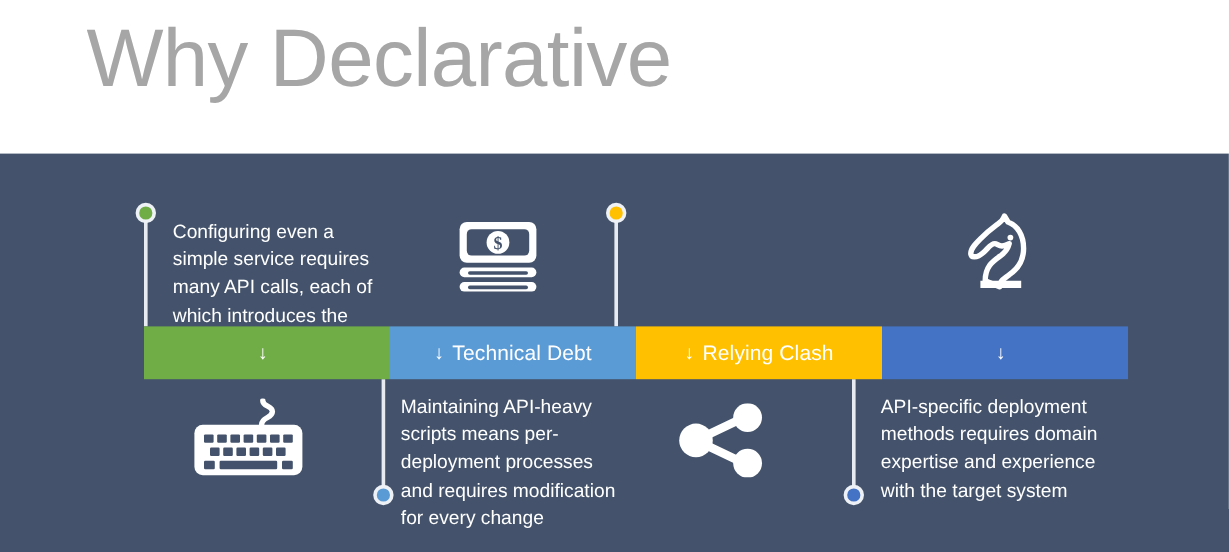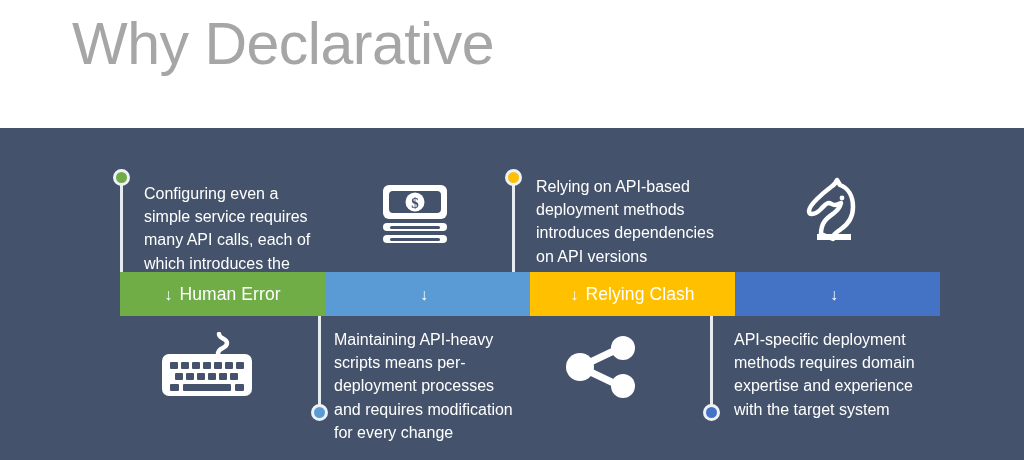--- a/index.html
+++ b/index.html
@@ -11,21 +11,21 @@
   }
   .slide{position:relative;width:1024px;height:460px;background:#ffffff;}
 
   
   .header{
     position:absolute;left:0;top:0;width:1024px;height:128px;
     background:#ffffff;
   }
   .title{
     position:absolute;left:72px;top:14px;
-    font-size:59px;font-weight:300;letter-spacing:-0.5px;
+    font-size:68px;font-weight:300;letter-spacing:-0.5px;
     color:#a6a6a6;line-height:1.05;white-space:nowrap;
   }
 
   
   .body-dark{
     position:absolute;left:0;top:128px;width:1024px;height:332px;
     background:#44536b;
   }
 
   
@@ -81,21 +81,20 @@
   <div class="dot" style="left:505px;top:169px;background:#ffc000;"></div>
 
   <div class="stem bottom" style="left:318px;"></div>
   <div class="dot hollow" style="left:311px;top:404px;background:#5b9bd5;"></div>
 
   <div class="stem bottom" style="left:710px;"></div>
   <div class="dot hollow" style="left:703px;top:404px;background:#4472c4;"></div>
 
   <div class="note" style="left:144px;top:182px;width:180px;">Configuring even a simple service requires many API calls, each of which introduces the potential for errors</div>
 
-  <div class="note" style="left:536px;top:175px;width:180px;">Relying on API-based deployment methods introduces dependencies on API versions</div>
 
   <div class="note" style="left:334px;top:328px;width:185px;">Maintaining API-heavy scripts means per-deployment processes and requires modification for every change</div>
 
   <div class="note" style="left:734px;top:328px;width:205px;">API-specific deployment methods requires domain expertise and experience with the target system</div>
 
   <div class="icon" style="left:380px;top:183px;">
     <svg width="70" height="62" viewBox="0 0 70 62" fill="none">
       <rect x="3" y="2" width="64" height="34" rx="6" fill="#ffffff"></rect>
       <rect x="9" y="8" width="52" height="22" rx="4" fill="#44536b"></rect>
       <circle cx="35" cy="19" r="9.5" fill="#ffffff"></circle>
@@ -150,24 +149,24 @@
       <path d="M18 31 L60 11 M18 31 L60 51" stroke="#ffffff" stroke-width="7" stroke-linecap="round"></path>
       <circle cx="18" cy="31" r="14" fill="#ffffff"></circle>
       <circle cx="61" cy="12" r="12" fill="#ffffff"></circle>
       <circle cx="61" cy="50" r="12" fill="#ffffff"></circle>
     </svg>
   </div>
 
   <div class="bar">
     <div class="seg" style="background: rgb(112, 173, 71);">
       <span class="arrow">↓</span>
-      <span>Human Error</span>
     </div>
     <div class="seg" style="background: rgb(91, 155, 213);">
       <span class="arrow">↓</span>
+      <span>Technical Debt</span>
     </div>
     <div class="seg" style="background: rgb(255, 192, 0);">
       <span class="arrow">↓</span>
       <span>Relying Clash</span>
     </div>
     <div class="seg" style="background: rgb(68, 114, 196);">
       <span class="arrow">↓</span>
     </div>
   </div>
 

